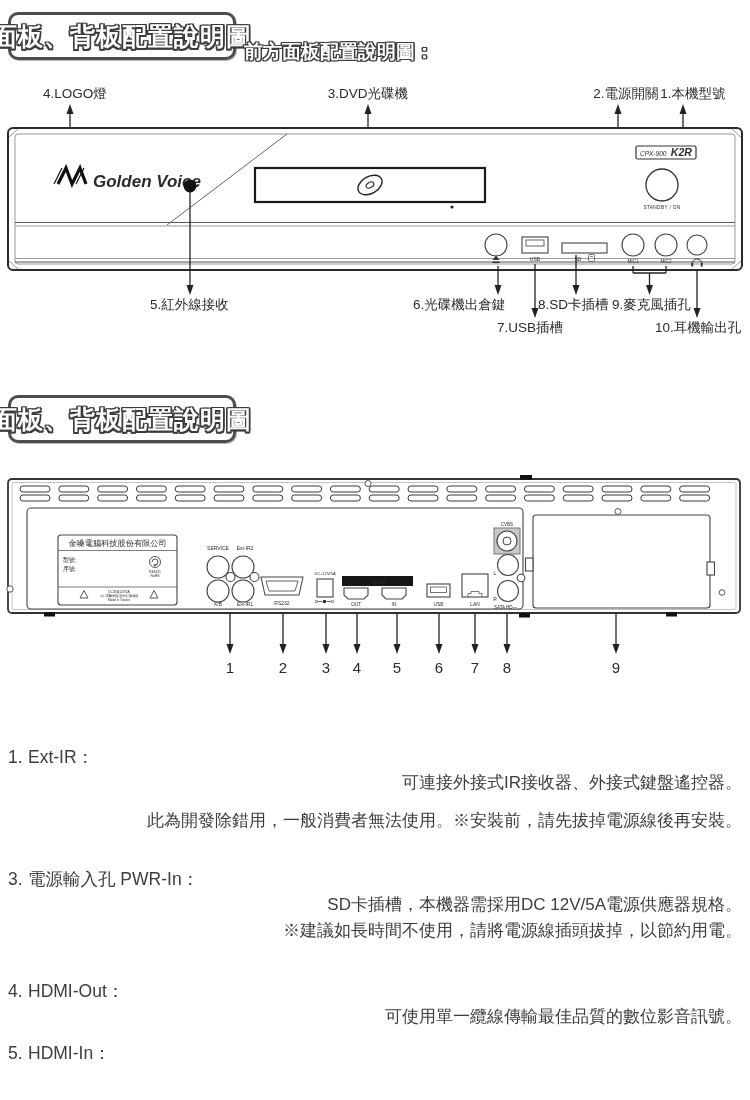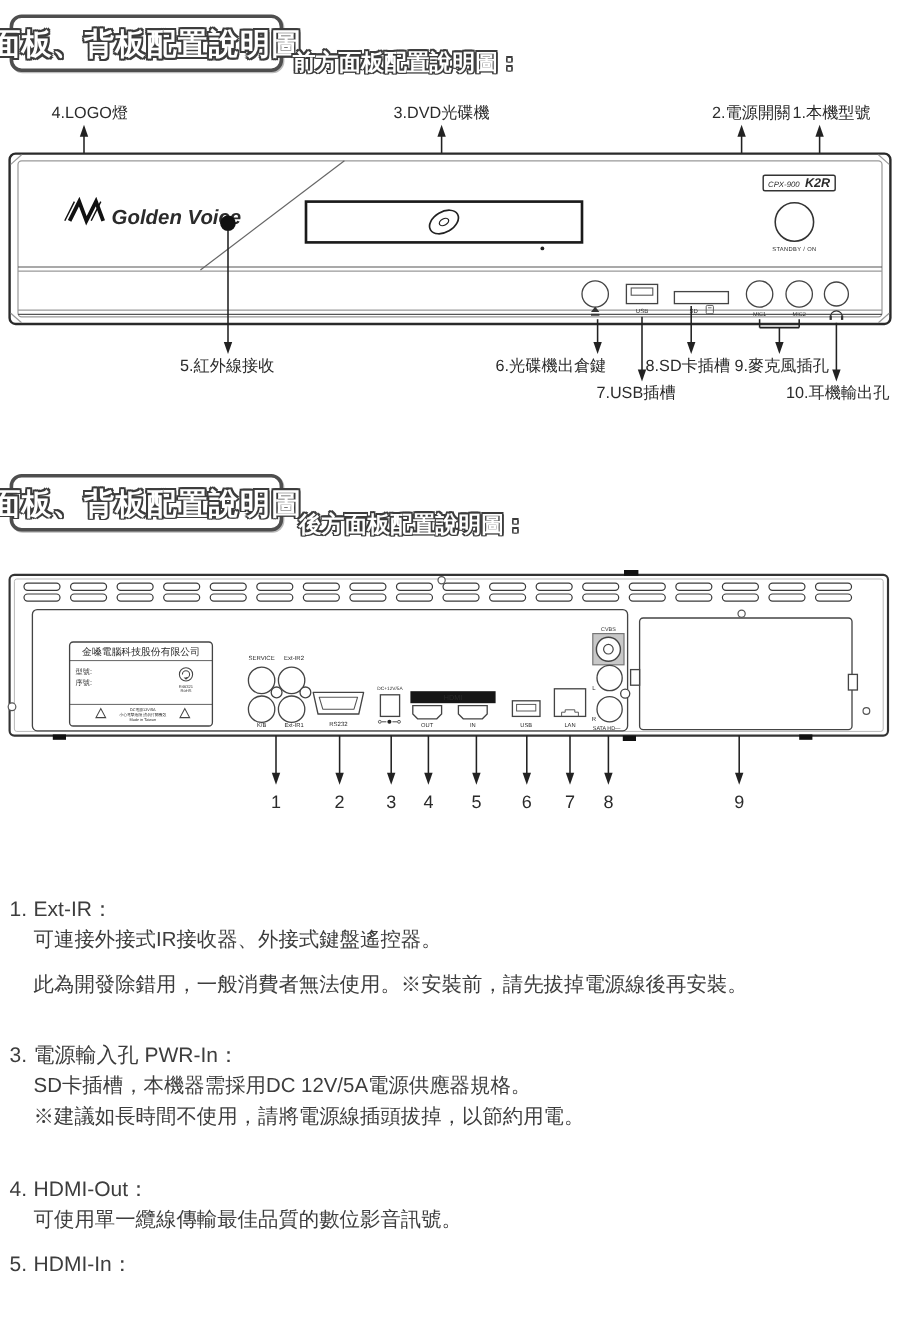--- a/index.html
+++ b/index.html
@@ -18,21 +18,21 @@
         1.2px 0 0 #3c3c3c,0 -1.2px 0 #3c3c3c,0 1.2px 0 #3c3c3c;margin-top:12px;}
   svg{position:absolute;left:0;}
   svg text{font-family:"Liberation Sans",sans-serif;fill:#2b2b2b;}
   .callout{font-size:13.5px;}
   .ln{stroke:#222;stroke-width:1.3;}
   .thin{stroke:#444;stroke-width:1.1;fill:#fff;}
   .notes{position:absolute;left:8px;width:734px;color:#3d3d3d;}
   .note-item{position:absolute;left:0;width:734px;}
   .note-head{font-size:17.5px;line-height:26px;white-space:nowrap;}
   .note-head .num{display:inline-block;width:20px;}
-  .note-line{font-size:17px;line-height:25.5px;padding-left:20px;white-space:nowrap;}
+  .note-line{font-size:17px;line-height:25.5px;padding-left:20px;white-space:nowrap;text-align:right;}
 </style>
 </head>
 <body>
 
 <div id="page">
 
   <div class="titlebox" style="top:12px;">
     <span class="t">面板、背板配置說明圖</span>
   </div>
   <div class="subtitle" style="left:244px;top:27px;">前方面板配置說明圖：</div>
@@ -152,21 +152,20 @@
     <text class="callout" x="413" y="229">6.光碟機出倉鍵</text>
     <text class="callout" x="538" y="229">8.SD卡插槽</text>
     <text class="callout" x="612" y="229">9.麥克風插孔</text>
     <text class="callout" x="497" y="252">7.USB插槽</text>
     <text class="callout" x="655" y="252">10.耳機輸出孔</text>
   </svg>
 
   <div class="titlebox" style="top:395px;">
     <span class="t">面板、背板配置說明圖</span>
   </div>
-  <div class="subtitle" style="left:249px;top:412px;">後方面板配置說明圖：</div>
 
   <svg style="top:470px;" width="750" height="215" viewBox="0 0 750 215">
     <rect x="8" y="9" width="732" height="134" rx="4" fill="#fff" stroke="#333" stroke-width="1.8"></rect>
     <rect x="12" y="12.5" width="724" height="127" rx="2" fill="none" stroke="#b5b5b5" stroke-width="0.8"></rect>
     <g id="vents">
         <rect x="20" y="16" width="30" height="6" rx="3" fill="#fff" stroke="#3a3a3a" stroke-width="1"></rect>
         <rect x="58.8" y="16" width="30" height="6" rx="3" fill="#fff" stroke="#3a3a3a" stroke-width="1"></rect>
         <rect x="97.6" y="16" width="30" height="6" rx="3" fill="#fff" stroke="#3a3a3a" stroke-width="1"></rect>
         <rect x="136.39999999999998" y="16" width="30" height="6" rx="3" fill="#fff" stroke="#3a3a3a" stroke-width="1"></rect>
         <rect x="175.2" y="16" width="30" height="6" rx="3" fill="#fff" stroke="#3a3a3a" stroke-width="1"></rect>

